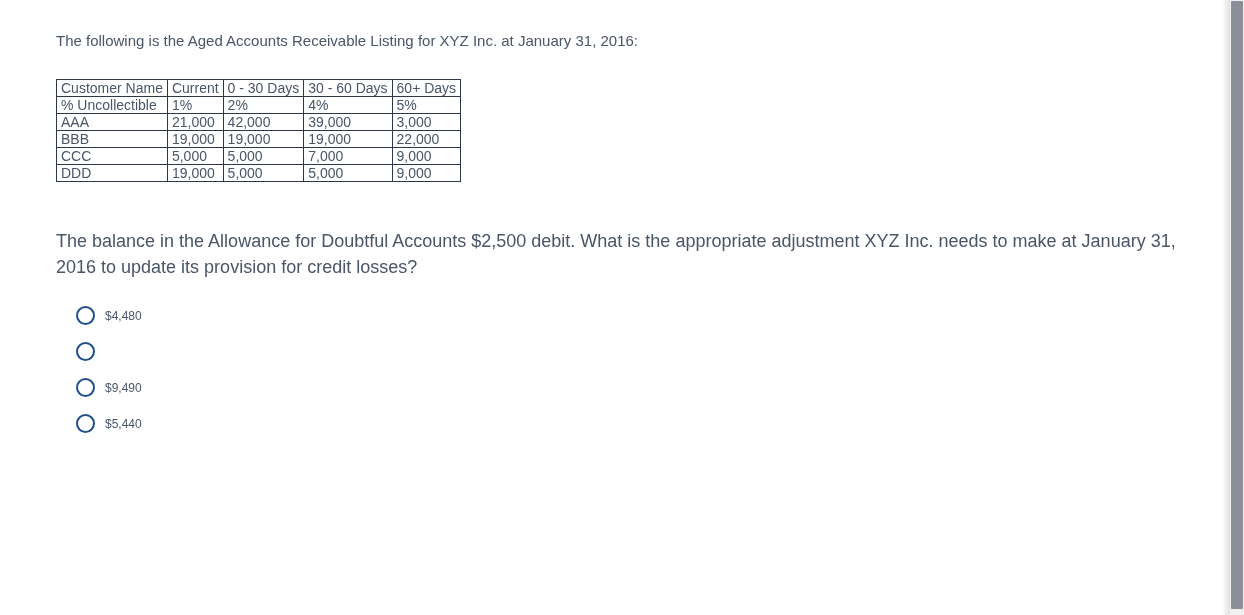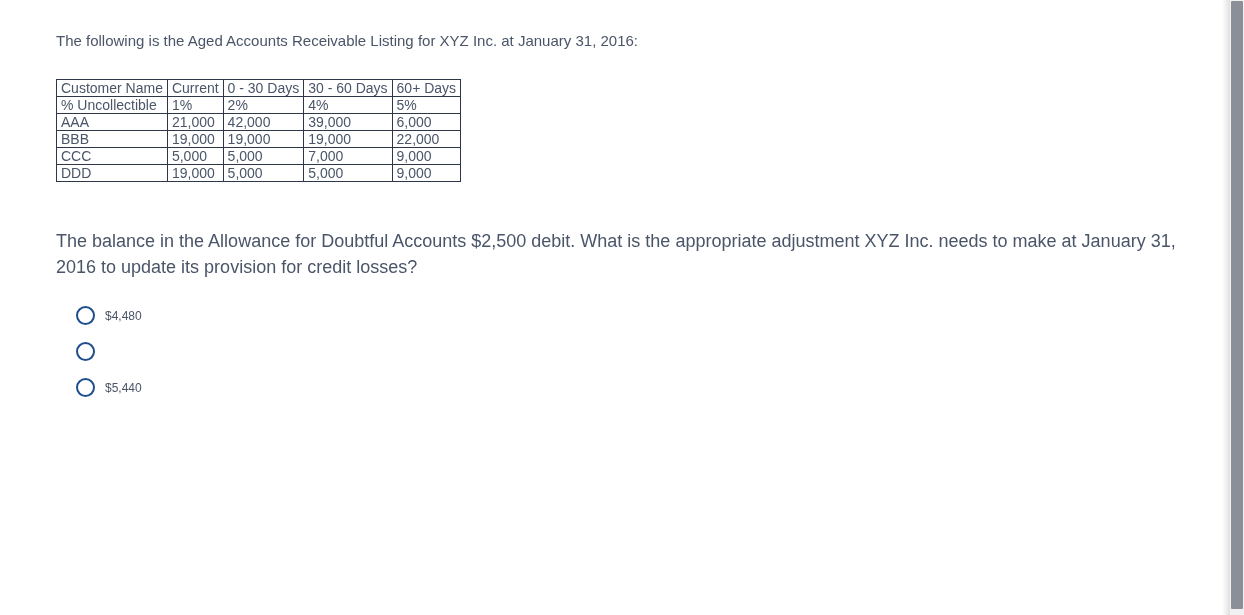--- a/index.html
+++ b/index.html
@@ -111,21 +111,21 @@
       <td>1%</td>
       <td>2%</td>
       <td>4%</td>
       <td>5%</td>
     </tr>
     <tr>
       <td>AAA</td>
       <td>21,000</td>
       <td>42,000</td>
       <td>39,000</td>
-      <td>6,000</td>
+      <td>3,000</td>
     </tr>
     <tr>
       <td>BBB</td>
       <td>19,000</td>
       <td>19,000</td>
       <td>19,000</td>
       <td>22,000</td>
     </tr>
     <tr>
       <td>CCC</td>
@@ -149,20 +149,24 @@
   <div class="options">
     <div class="option-row">
       <span class="radio-outer"></span>
       <span class="option-label">$4,480</span>
     </div>
     <div class="option-row">
       <span class="radio-outer"></span>
     </div>
     <div class="option-row">
       <span class="radio-outer"></span>
+      <span class="option-label">$9,490</span>
+    </div>
+    <div class="option-row">
+      <span class="radio-outer"></span>
       <span class="option-label">$5,440</span>
     </div>
   </div>
 
 </div>
 
 <div class="right-shadow"></div>
 <div class="scrollbar-track">
   <div class="scrollbar-thumb"></div>
 </div>

